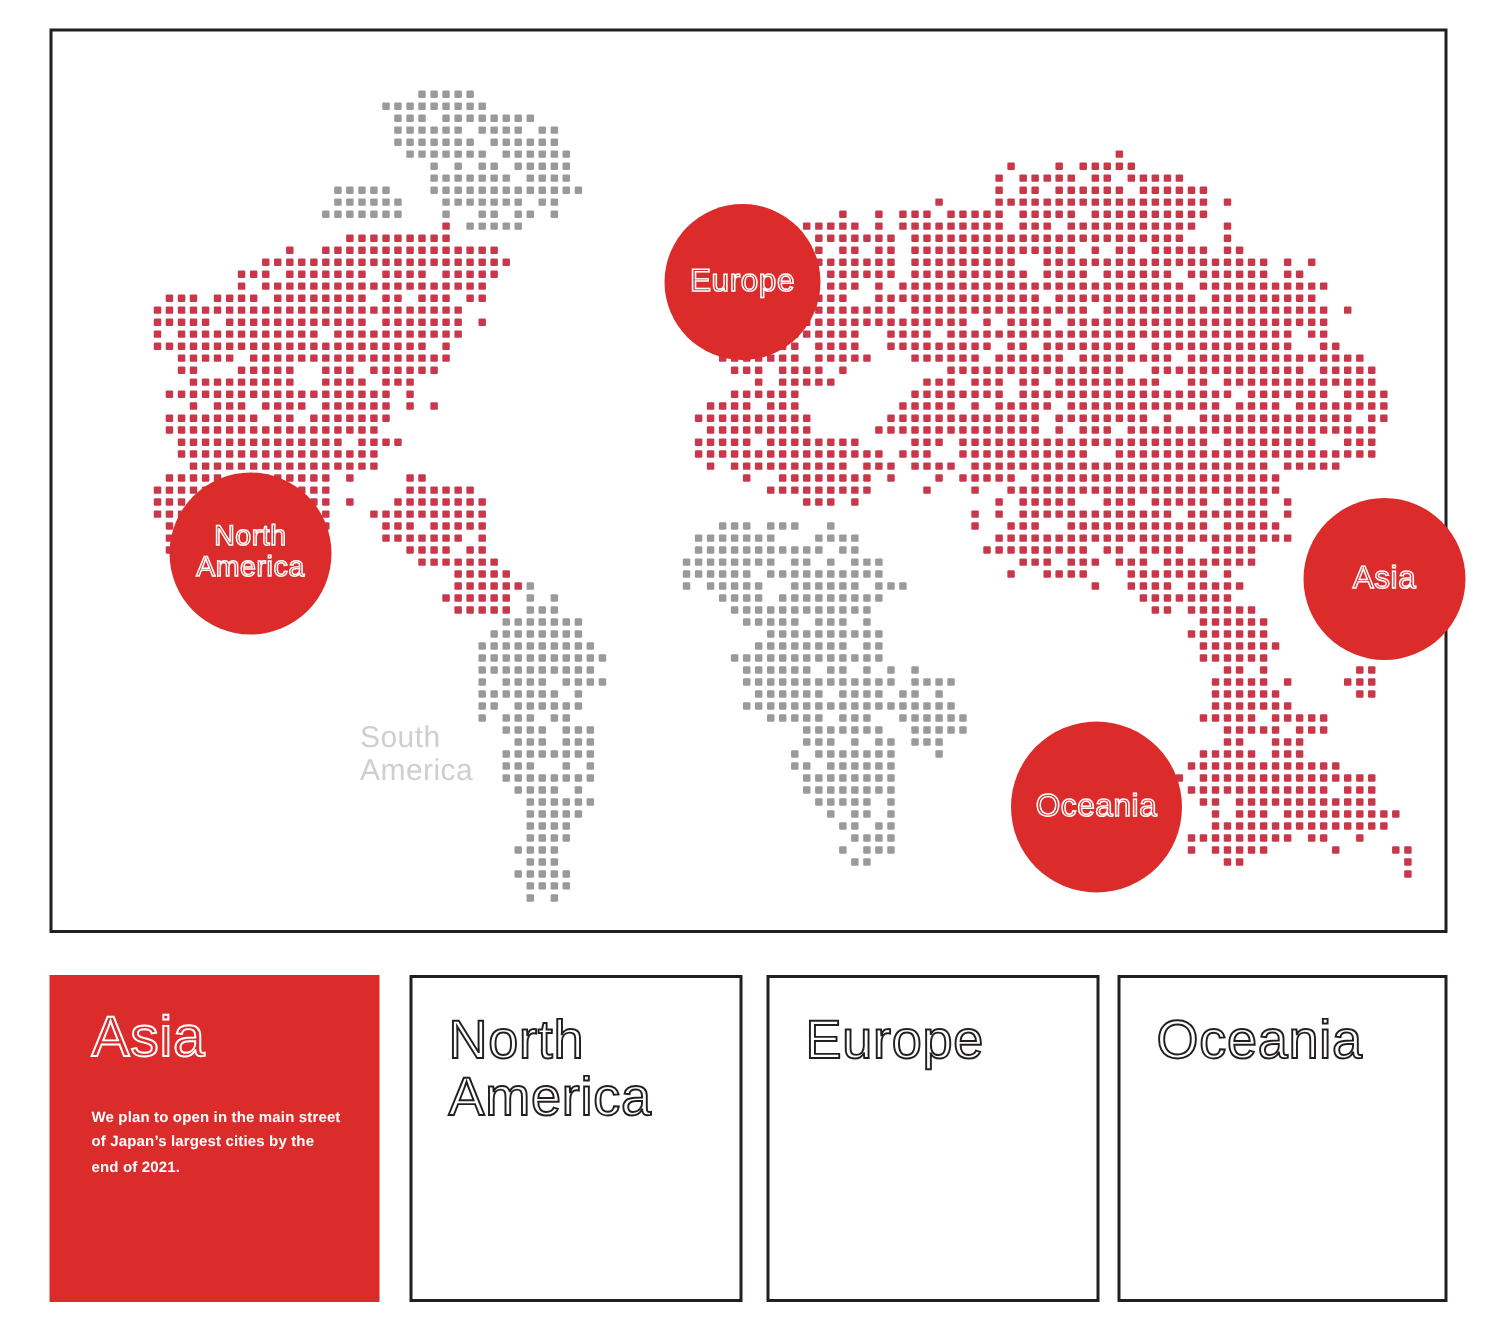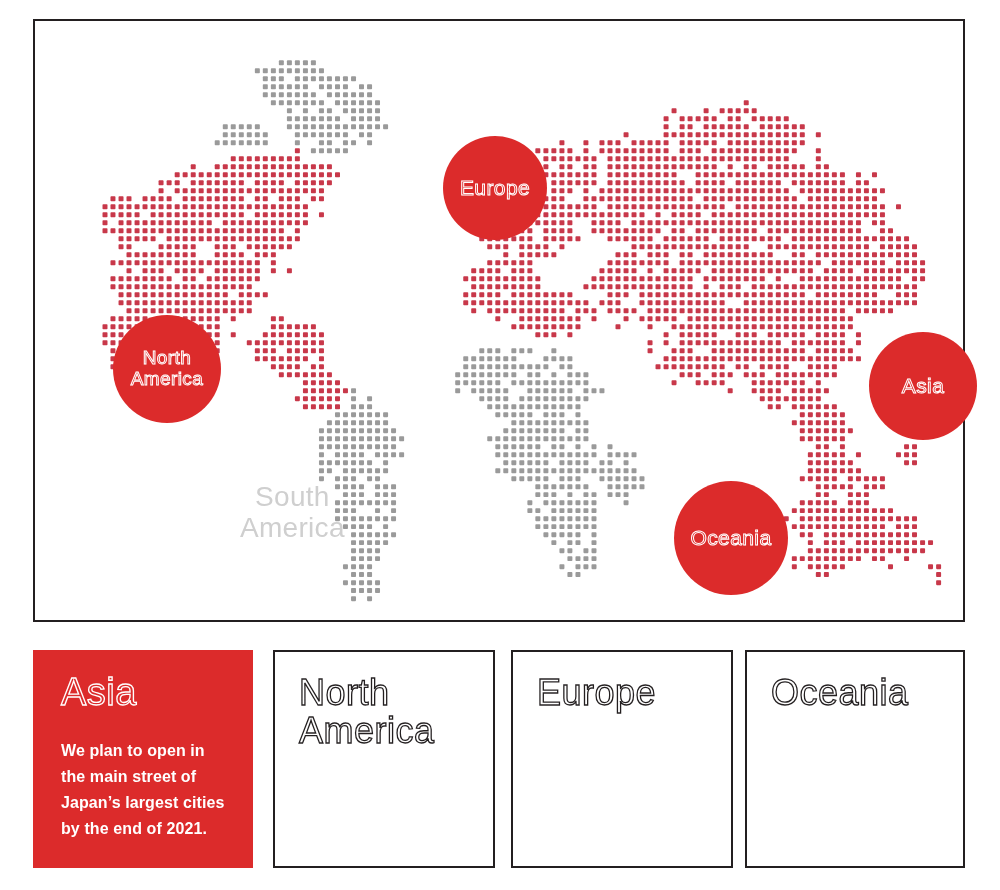--- a/index.html
+++ b/index.html
@@ -53,26 +53,25 @@
     font-weight: 400;
     white-space: pre-line;
     user-select: none;
   }
   .bubble-label.two-line { font-size: 19px; }
 
   
   #south-america-label {
     position: absolute;
     color: #cfcfcf;
-    font-size: 28px;
+    font-size: 20px;
     line-height: 1.12;
     letter-spacing: 0.3px;
     white-space: pre-line;
     user-select: none;
-    text-align: center;
   }
 
   
   #card-row {
     position: absolute;
     left: 33px;
     top: 650px;
     width: 932px;
     height: 218px;
   }
@@ -101,21 +100,21 @@
     -webkit-text-stroke: 1.3px #231f20;
     margin: 0;
     user-select: none;
   }
   .card.featured .card-title {
     -webkit-text-stroke: 1.3px #ffffff;
     font-size: 38px;
   }
   .card-body {
     margin-top: 26px;
-    font-size: 16px;
+    font-size: 10px;
     line-height: 1.62;
     font-weight: bold;
     color: #ffffff;
     letter-spacing: 0.1px;
     white-space: pre-line;
   }
 </style>
 </head>
 <body>
 

